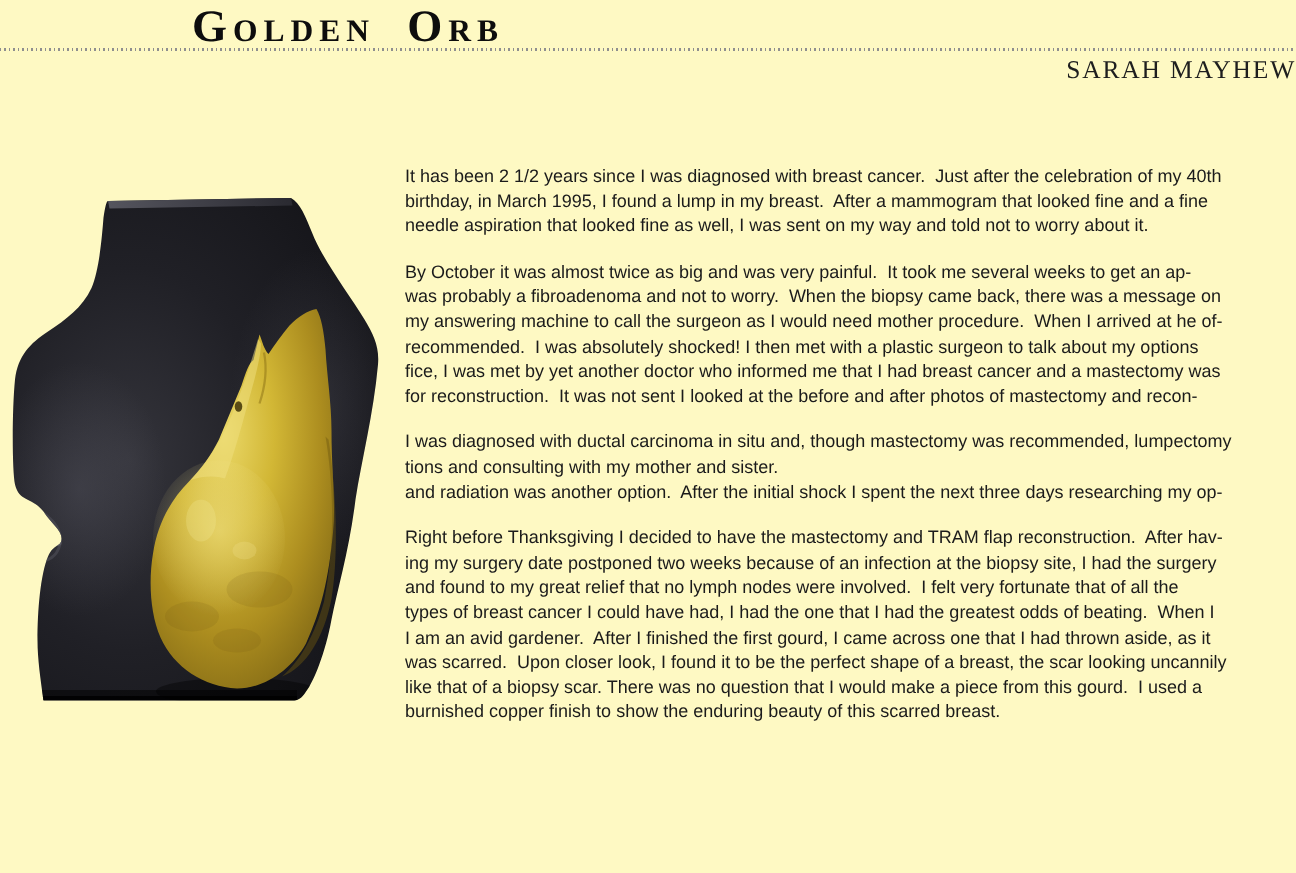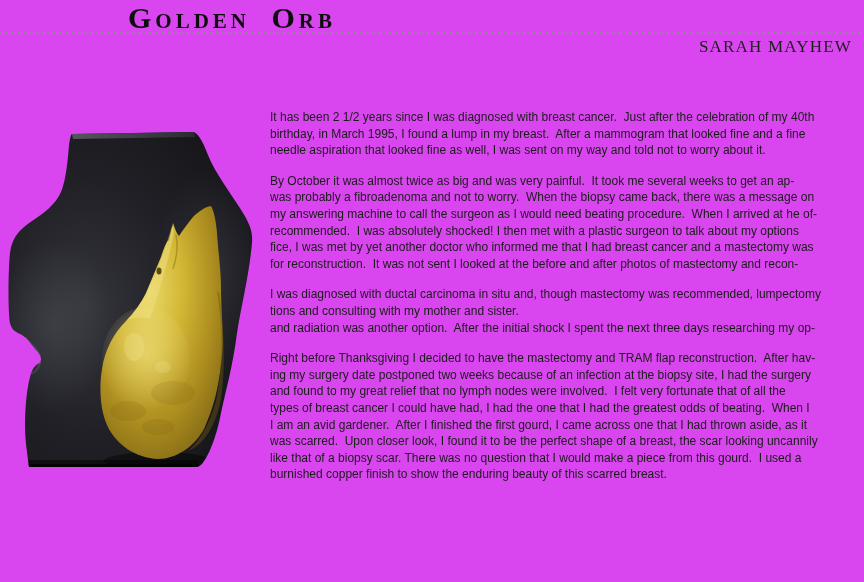--- a/index.html
+++ b/index.html
@@ -2,38 +2,38 @@
 <html><head>
 <meta charset="utf-8">
 <style>
   html,body{margin:0;padding:0;}
   body{
     width:864px;height:582px;
     background:#ffffff;
     font-family:"Liberation Sans",sans-serif;
     position:relative;overflow:hidden;
   }
-  .page{position:absolute;inset:0;background:#d946ef;}
+  .page{position:absolute;inset:0;background:#fef9c3;}
   .title{
     position:absolute;left:128px;top:1px;
     font-family:"Liberation Serif",serif;
     font-variant:small-caps;
     font-weight:700;
     font-size:30px;
     letter-spacing:4px;
     word-spacing:10px;
     color:#0d0d0d;
     white-space:nowrap;
   }
   .divider{
     position:absolute;left:0;top:32px;width:864px;height:2px;
     background-image:repeating-linear-gradient(to right,#8f8f8f 0 1px,transparent 1px 3px);
   }
   .byline{
-    position:absolute;right:12px;top:37px;
+    position:absolute;right:0;top:37px;
     font-family:"Liberation Serif",serif;
     font-size:17px;
     letter-spacing:1.2px;
     color:#1e1e1e;
     white-space:nowrap;
   }
   .article{
     position:absolute;left:270px;top:97px;width:588px;
     color:#1b1b1b;
     font-size:12px;
@@ -183,21 +183,21 @@
 
   <div class="article">
       <p class="para">
         <span class="tline">It has been 2 1/2 years since I was diagnosed with breast cancer.  Just after the celebration of my 40th</span>
         <span class="tline">birthday, in March 1995, I found a lump in my breast.  After a mammogram that looked fine and a fine</span>
         <span class="tline">needle aspiration that looked fine as well, I was sent on my way and told not to worry about it.</span>
       </p>
       <p class="para">
         <span class="tline">By October it was almost twice as big and was very painful.  It took me several weeks to get an ap-</span>
         <span class="tline">was probably a fibroadenoma and not to worry.  When the biopsy came back, there was a message on</span>
-        <span class="tline">my answering machine to call the surgeon as I would need beating procedure.  When I arrived at he of-</span>
+        <span class="tline">my answering machine to call the surgeon as I would need mother procedure.  When I arrived at he of-</span>
         <span class="tline">recommended.  I was absolutely shocked! I then met with a plastic surgeon to talk about my options</span>
         <span class="tline">fice, I was met by yet another doctor who informed me that I had breast cancer and a mastectomy was</span>
         <span class="tline">for reconstruction.  It was not sent I looked at the before and after photos of mastectomy and recon-</span>
       </p>
       <p class="para">
         <span class="tline">I was diagnosed with ductal carcinoma in situ and, though mastectomy was recommended, lumpectomy</span>
         <span class="tline">tions and consulting with my mother and sister.</span>
         <span class="tline">and radiation was another option.  After the initial shock I spent the next three days researching my op-</span>
       </p>
       <p class="para">

